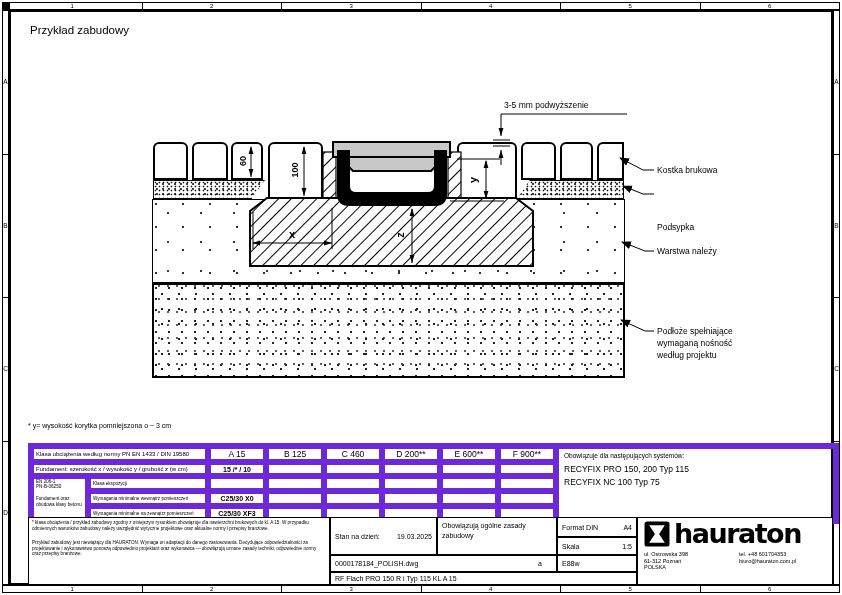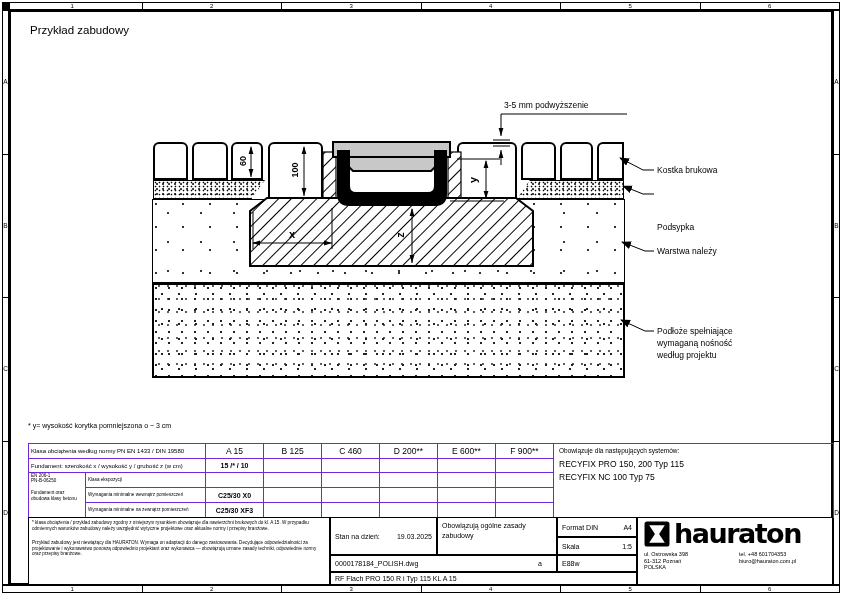--- a/index.html
+++ b/index.html
@@ -33,21 +33,21 @@
   .paver{background:#fff;border:2px solid #000;border-radius:6px 6px 0 0;}
   
   .t-title{font-size:11.5px;line-height:15px;}
   .lbl{font-size:8.5px;line-height:12px;white-space:nowrap;}
   .dim{font-size:9px;font-weight:700;text-align:center;width:30px;}
   .dimXYZ{font-size:11px;font-weight:700;text-align:center;width:30px;}
   .rot{transform:rotate(-90deg);}
   .note{font-size:7px;}
   
   table.load{border-collapse:collapse;table-layout:fixed;}
-  table.load td{border:1px solid #6d28d9;padding:0 2px;overflow:hidden;white-space:nowrap;vertical-align:middle;}
+  table.load td{border:6px solid #6d28d9;padding:0 2px;overflow:hidden;white-space:nowrap;vertical-align:middle;}
   .td-small{font-size:6px;}
   .td-tiny{font-size:4.6px;line-height:5.2px;white-space:normal!important;}
   .td-class{font-size:8.5px;text-align:center;}
   .td-val{font-size:7px;text-align:center;font-weight:600;}
   
   .cell{border:1px solid #000;background:#fff;}
   .tb-lab{font-size:7px;}
   .fine{font-size:4.6px;line-height:5.6px;}
   .brand{font-weight:900;font-size:27px;letter-spacing:-1.5px;line-height:26px;font-family:"DejaVu Sans","Liberation Sans",sans-serif;}
   .addr{font-size:5.5px;line-height:6.6px;}

